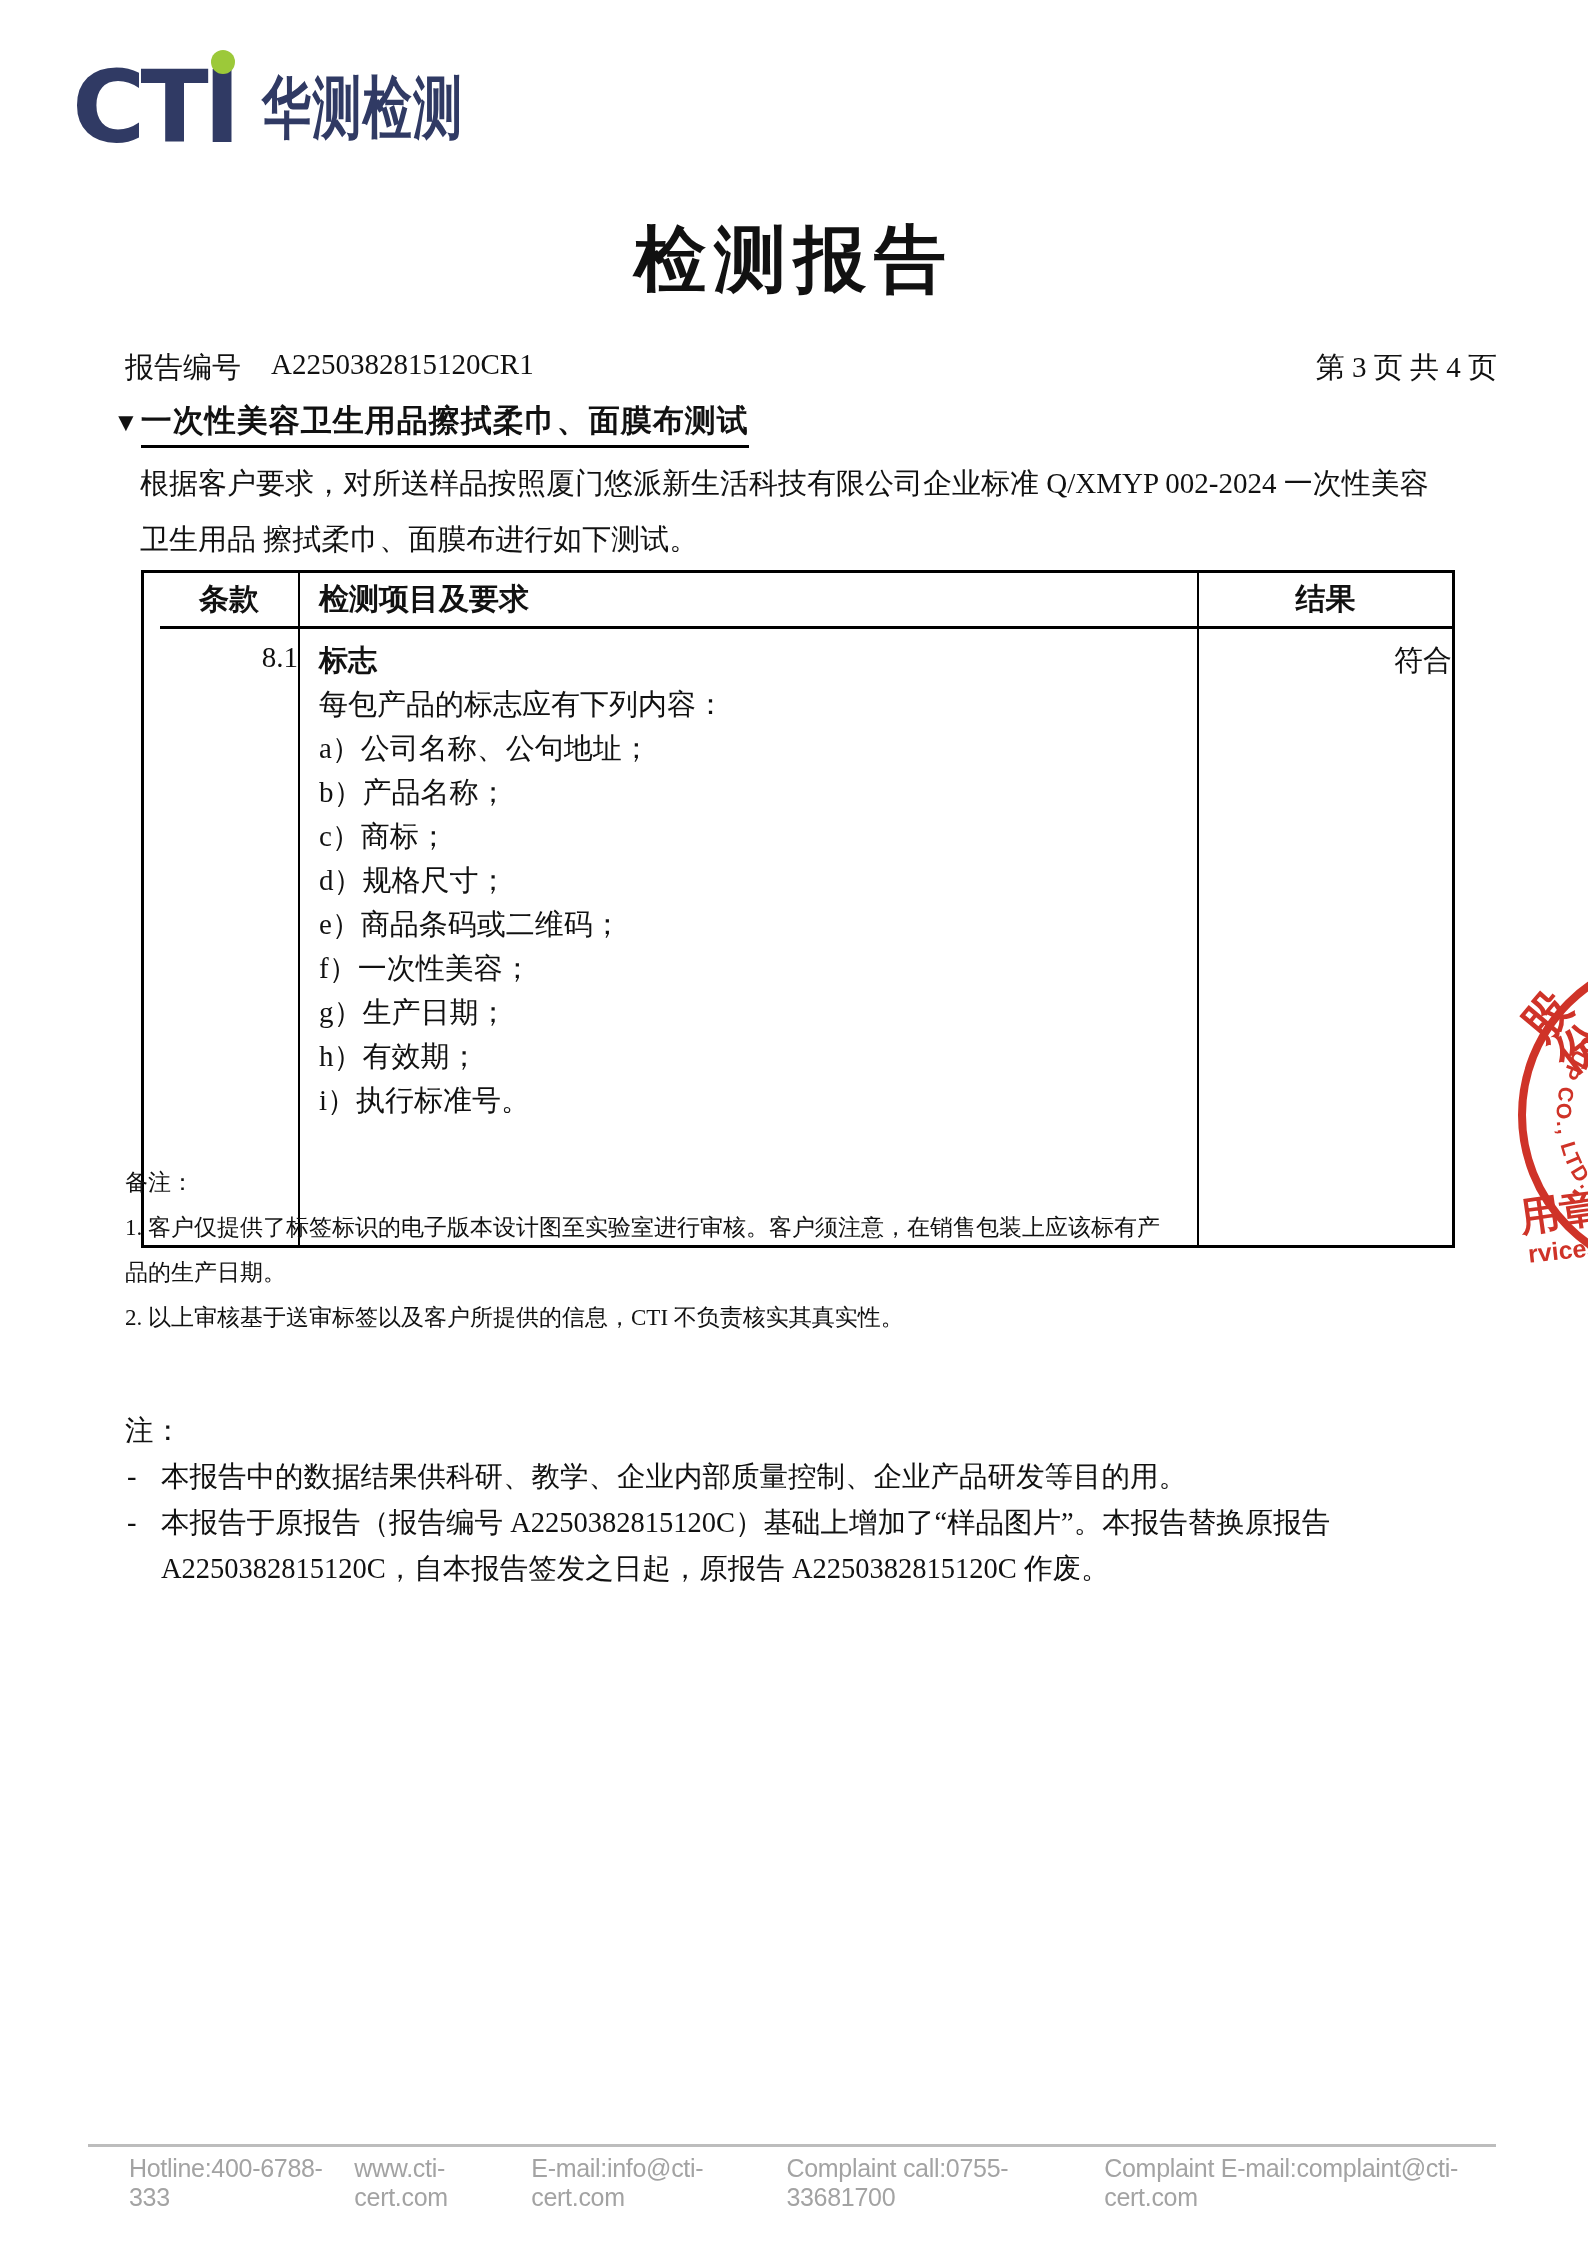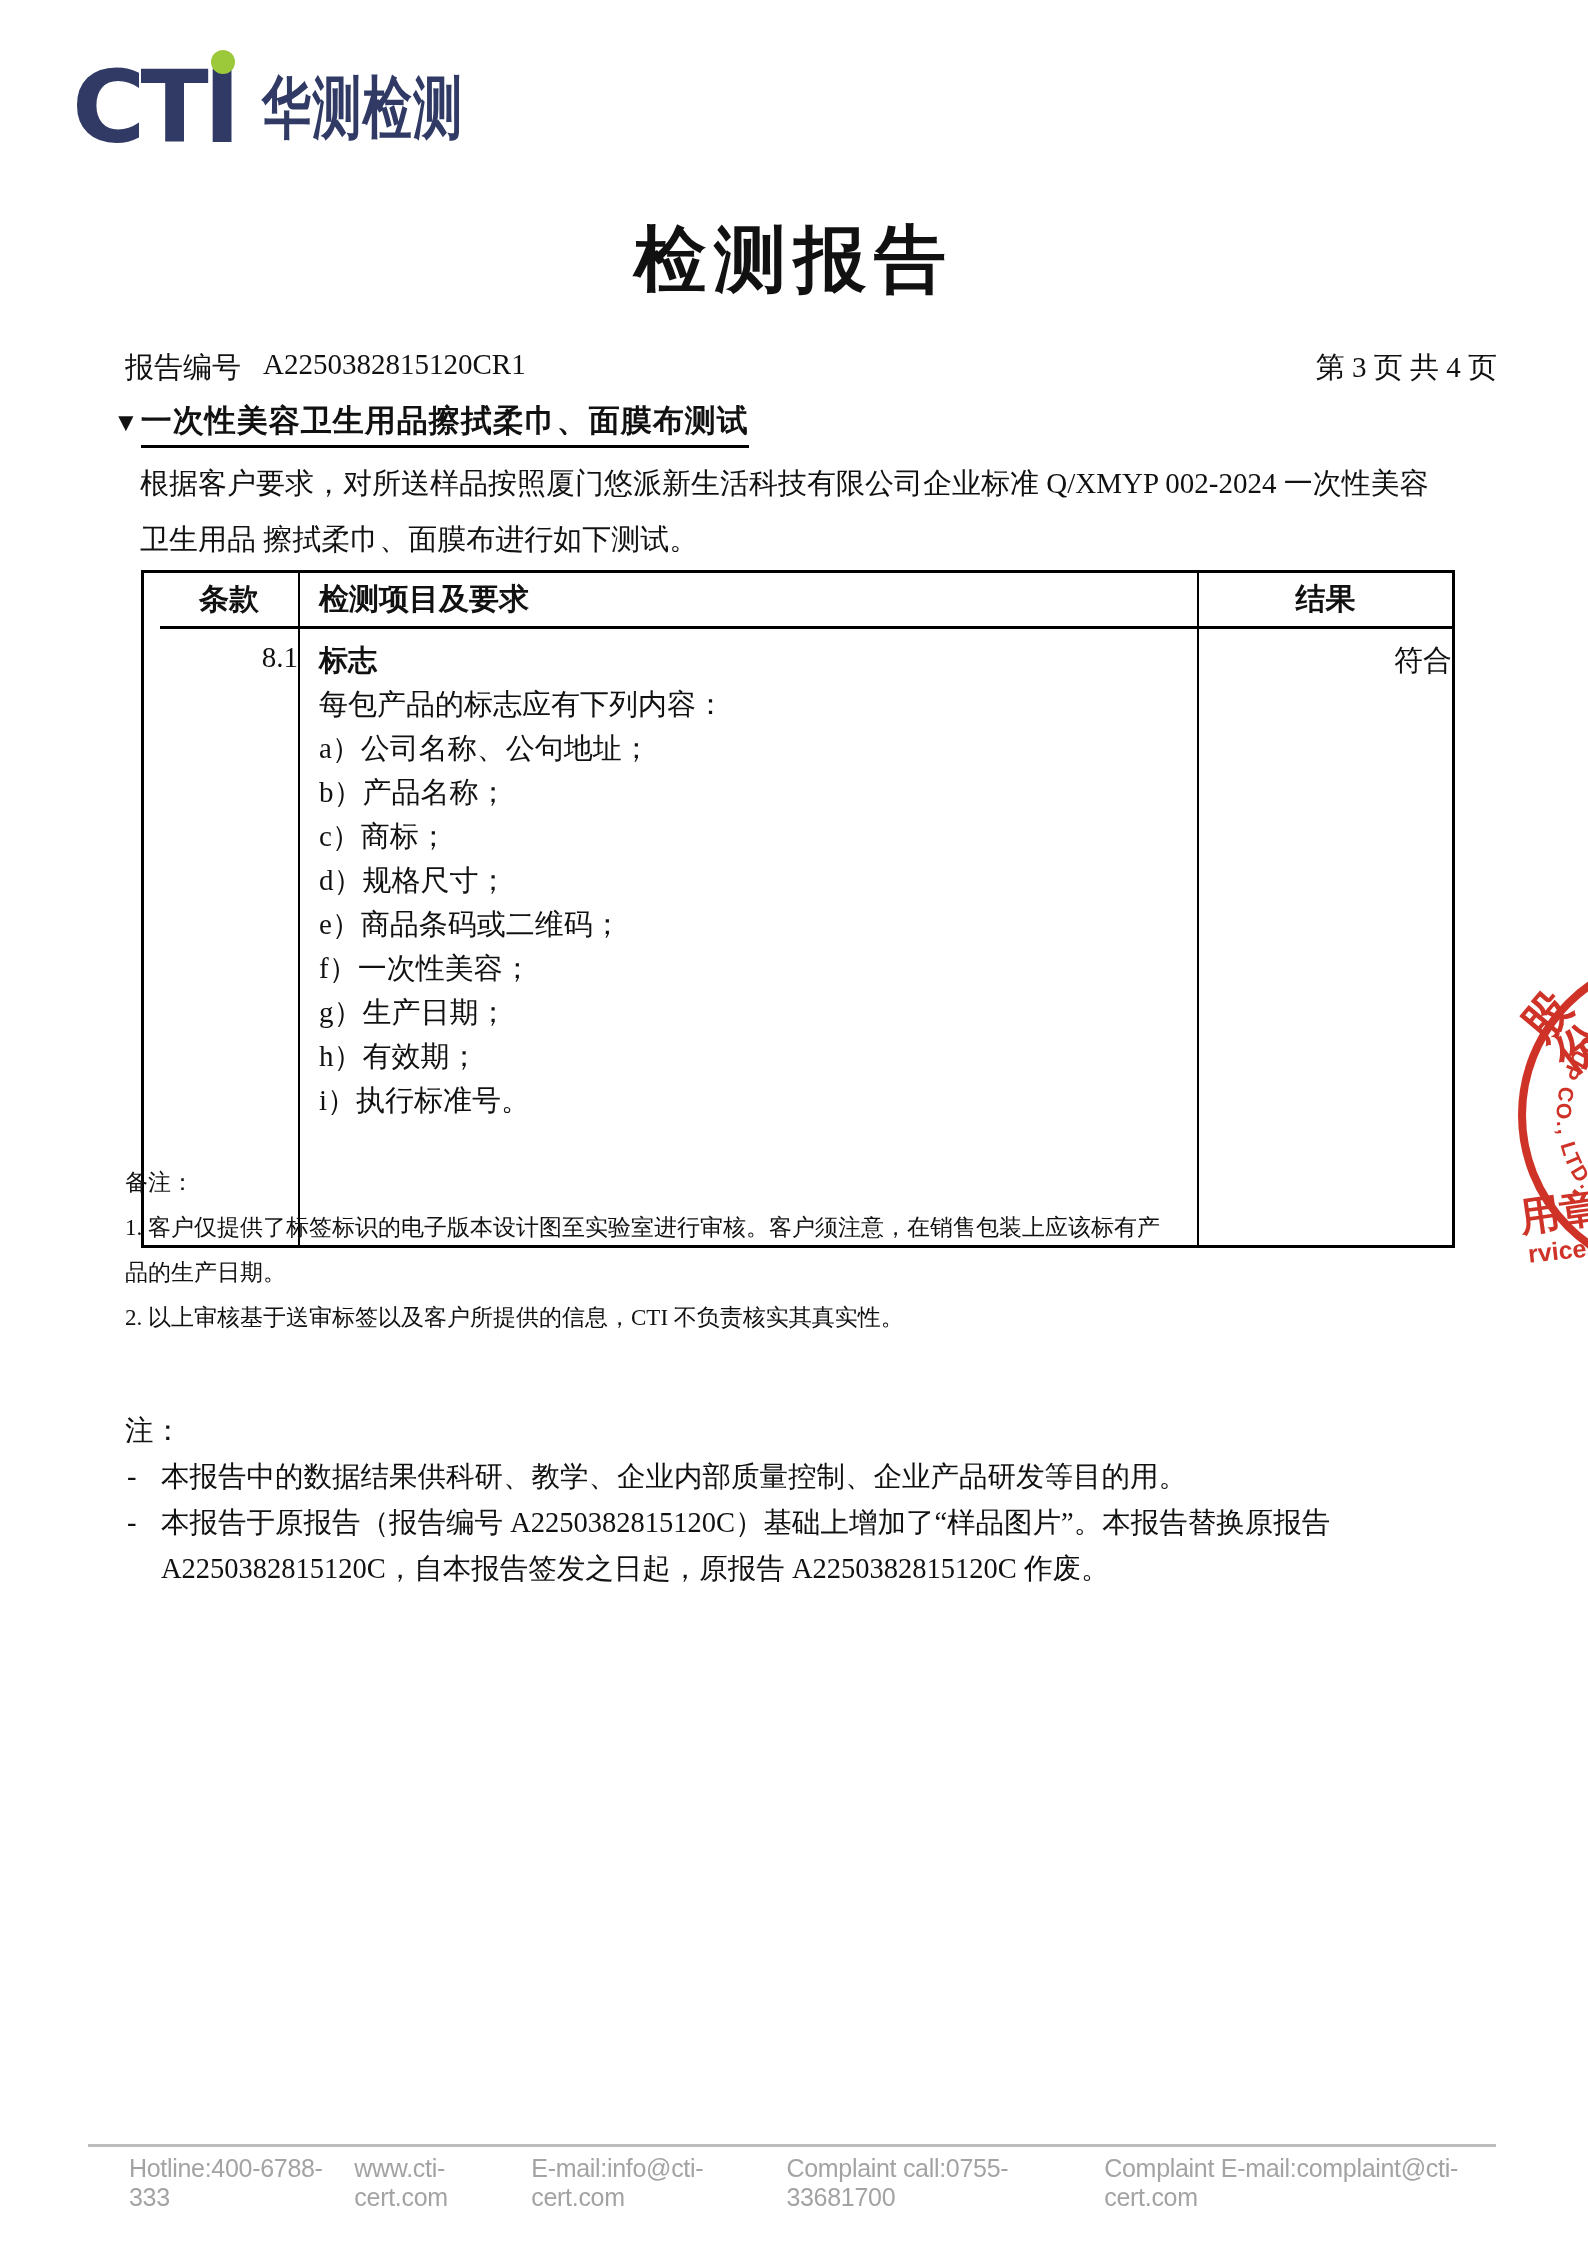--- a/index.html
+++ b/index.html
@@ -30,21 +30,21 @@
   .doc-title{
     position:absolute;left:0;top:212px;width:1588px;
     text-align:center;font-size:72px;font-weight:bold;letter-spacing:8px;
   }
   
   .meta-row{
     position:absolute;left:125px;top:348px;width:1372px;
     display:flex;justify-content:space-between;align-items:baseline;
     font-size:29px;
   }
-  .meta-left{display:flex;gap:22px;}
+  .meta-left{display:flex;gap:30px;}
   
   .section-header{
     position:absolute;left:113px;top:400px;
     display:flex;align-items:baseline;
     font-size:31px;font-weight:bold;
   }
   .section-header .marker{font-size:26px;margin-right:2px;}
   .section-header .heading{border-bottom:3px solid #000;padding-bottom:3px;letter-spacing:1px;}
   .intro{position:absolute;left:140px;top:455px;font-size:29px;line-height:56px;}
   

